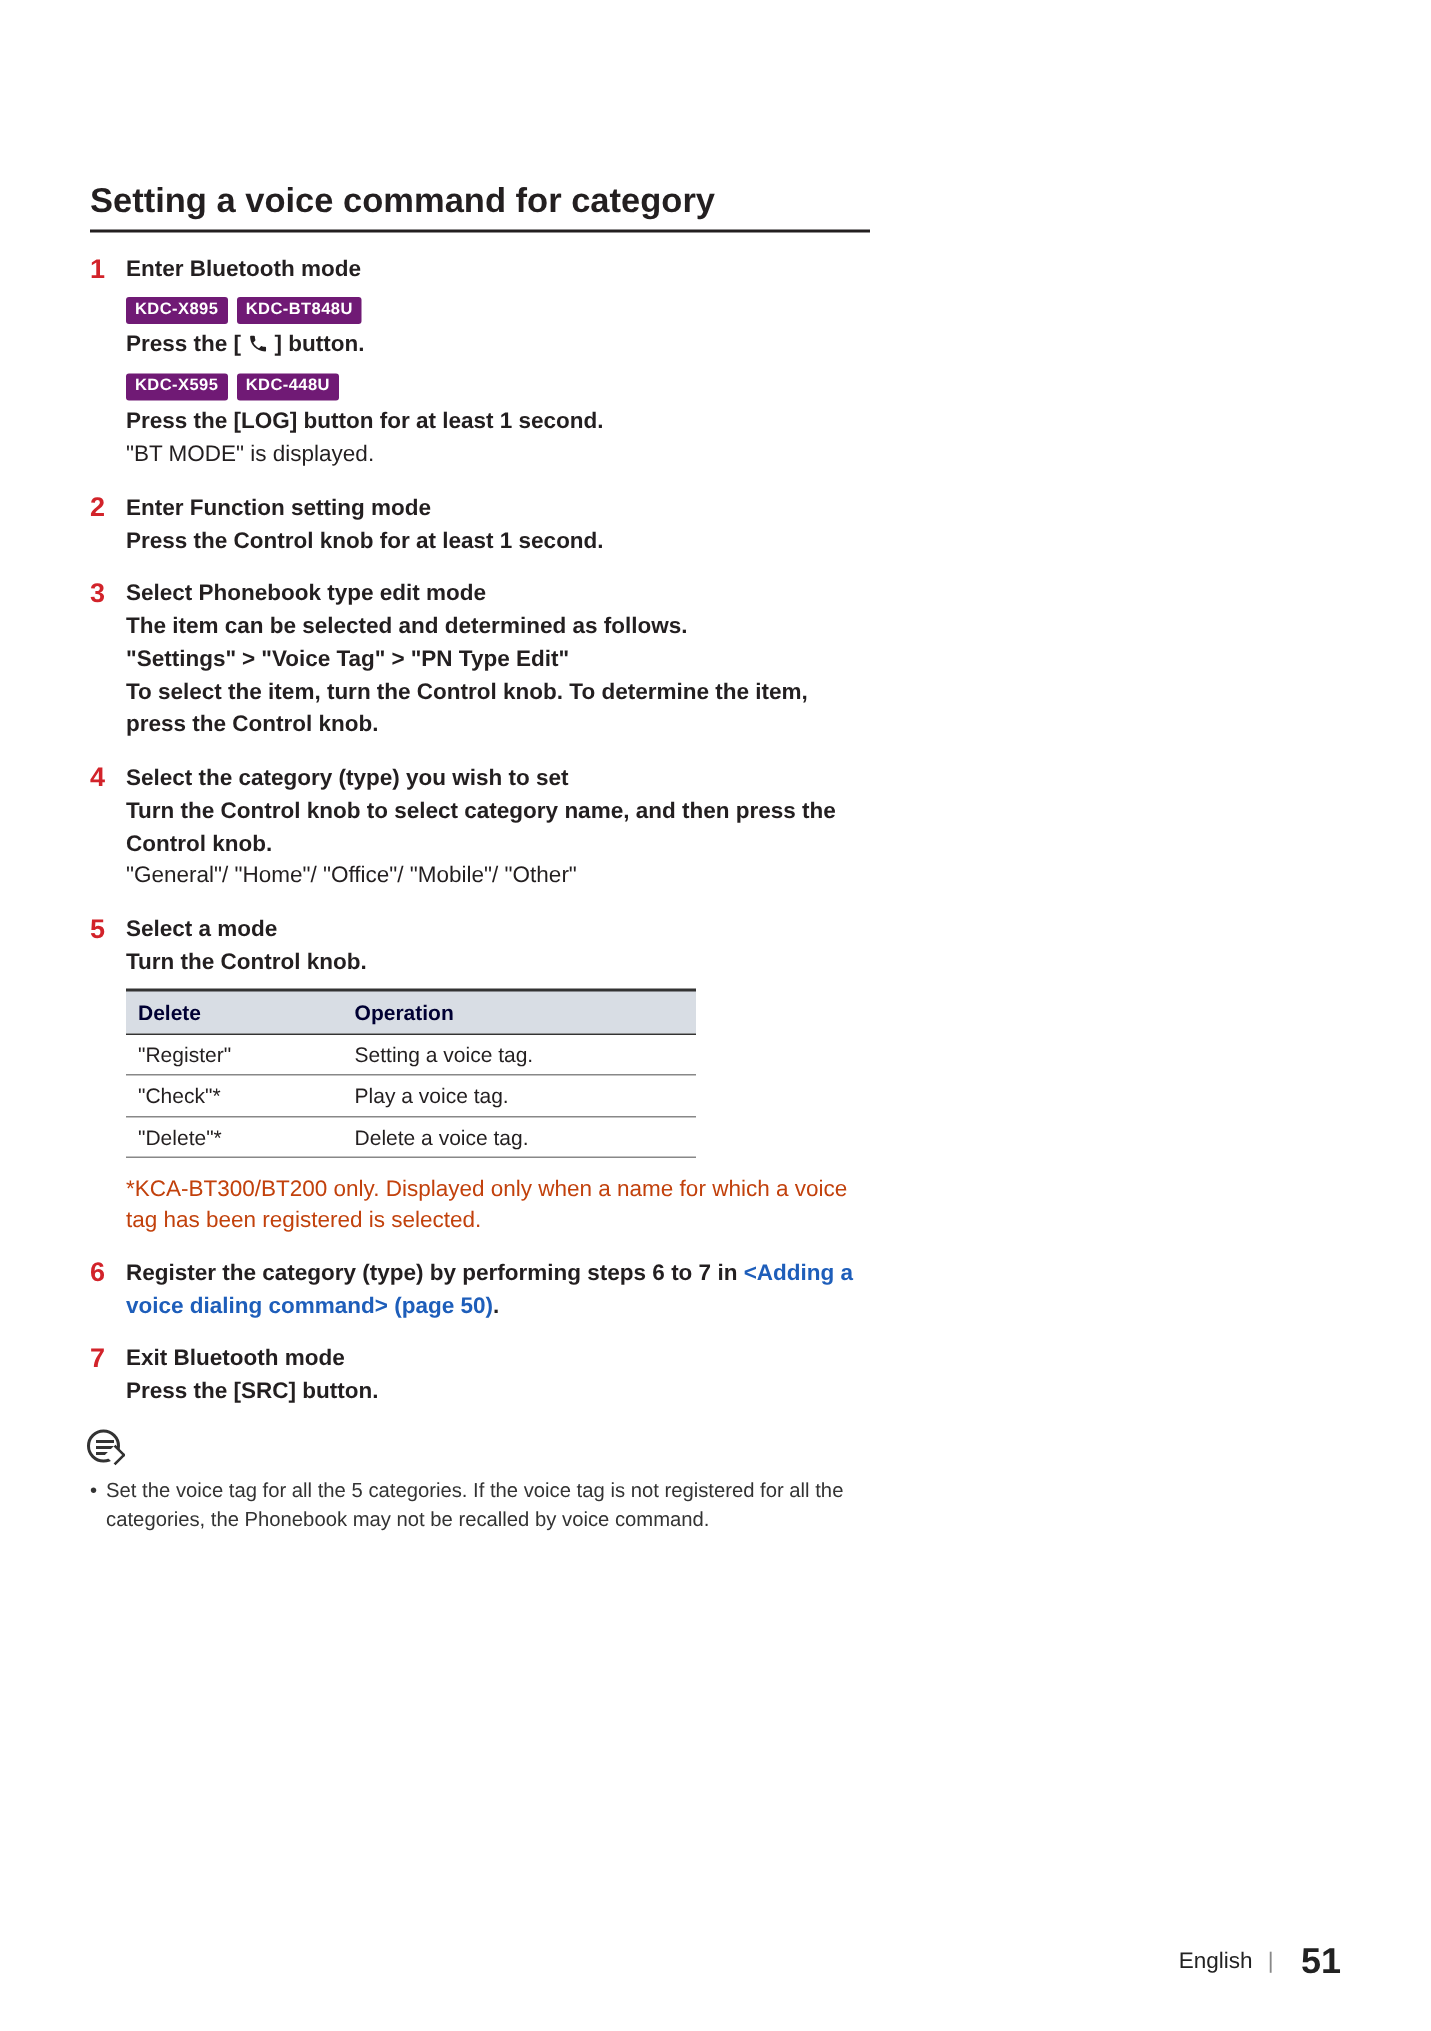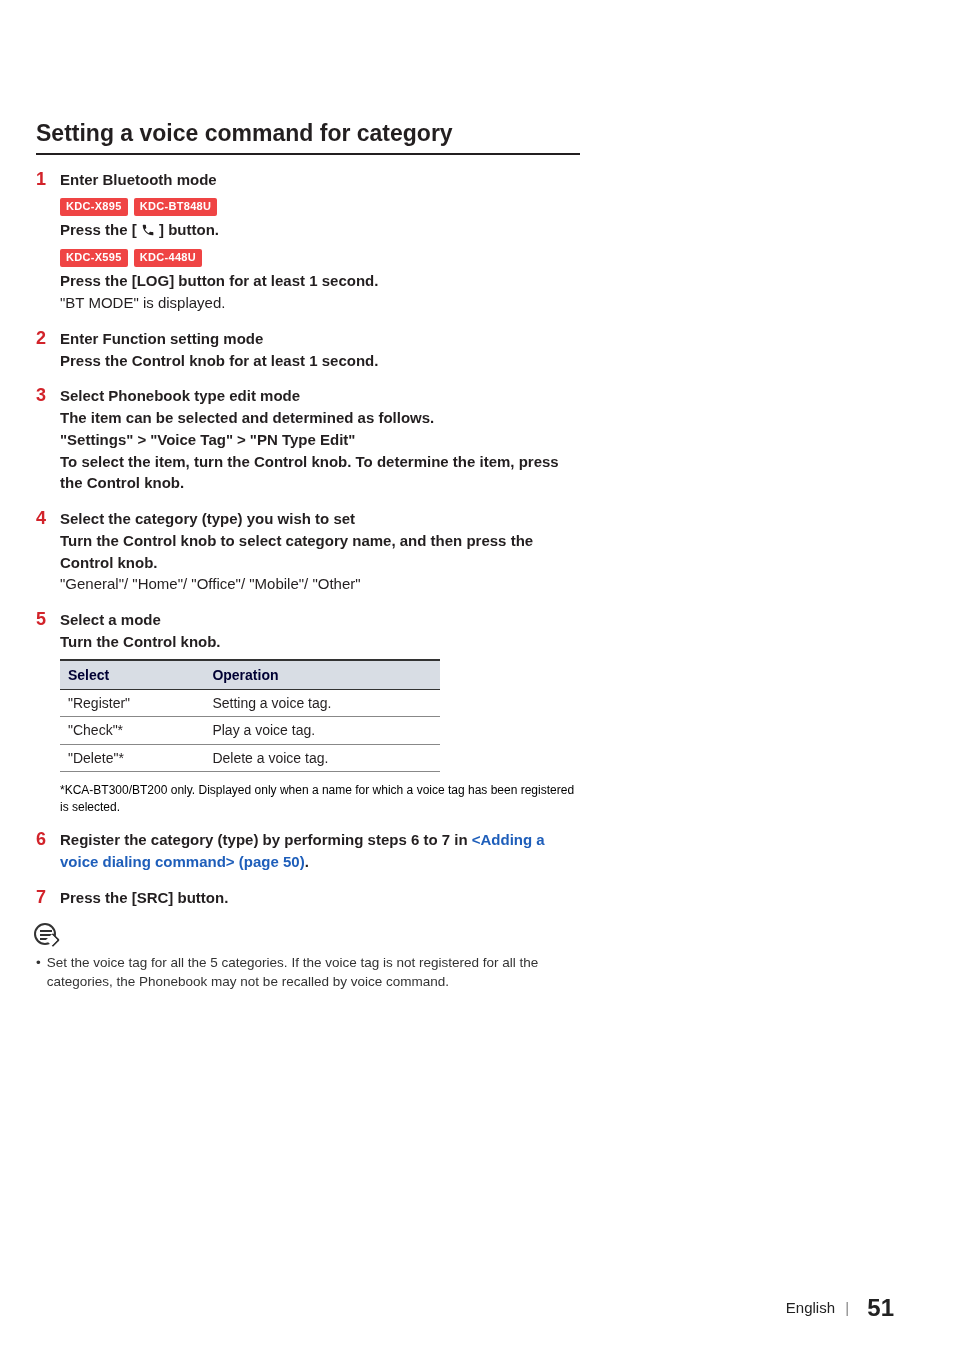--- a/index.html
+++ b/index.html
@@ -7,21 +7,21 @@
     margin: 0;
     padding: 0;
     font-family: "Segoe UI", "Helvetica Neue", Arial, sans-serif;
     background: #fff;
     color: #231f20;
     width: 954px;
     height: 1354px;
     position: relative;
   }
   .page {
-    padding: 120px 60px 40px 36px;
+    padding: 120px 60px 40px 60px;
     width: 640px;
   }
   .section-title {
     font-size: 23px;
     font-weight: 700;
     color: #231f20;
     border-bottom: 2px solid #231f20;
     padding-bottom: 6px;
     margin-bottom: 14px;
   }
@@ -43,21 +43,21 @@
     min-width: 14px;
   }
   .step-body { flex: 1; font-size: 15px; line-height: 1.45; }
   .step-title { font-weight: 700; }
   .step-sub { font-weight: 700; }
   .step-desc { font-weight: 400; }
   .link { color: #1e5eba; font-weight: 700; }
   .badges { margin: 3px 0; }
   .badge {
     display: inline-block;
-    background: #ef4444;
+    background: #701a75;
     color: #fff;
     font-size: 11px;
     font-weight: 700;
     padding: 1px 6px;
     border-radius: 2px;
     margin-right: 2px;
     letter-spacing: 0.3px;
   }
   .phone-icon {
     display: inline-block;
@@ -80,22 +80,22 @@
     color: #003;
   }
   table.modes td {
     padding: 3px 8px;
     border-bottom: 1px solid #888;
     font-family: "Segoe UI", Arial, sans-serif;
     font-weight: 300;
   }
   table.modes td:first-child { width: 38%; }
   .table-note {
-    font-size: 12px;
-    color: #000000;
+    font-size: 15px;
+    color: #c2410c;
     margin: 6px 0 12px 24px;
     line-height: 1.4;
     font-weight: 300;
   }
   .note-block { margin-top: 10px; }
   .note-icon {
     display: inline-block;
     border: 2px solid #333;
     border-radius: 50%;
     width: 22px; height: 22px;
@@ -222,21 +222,21 @@
 
     <li class="step">
       <div class="step-row">
         <div class="step-num">5</div>
         <div class="step-body">
           <div class="step-title">Select a mode</div>
           <div class="step-sub">Turn the Control knob.</div>
           <table class="modes">
             <thead>
               <tr>
-                <th>Select</th>
+                <th>Delete</th>
                 <th>Operation</th>
               </tr>
             </thead>
             <tbody>
               <tr>
                 <td>"Register"</td>
                 <td>Setting a voice tag.</td>
               </tr>
               <tr>
                 <td>"Check"*</td>
@@ -261,20 +261,21 @@
             <span>Register the category (type) by performing steps 6 to 7 in </span><span class="link">&lt;Adding a voice dialing command&gt; (page 50)</span><span>.</span>
           </div>
         </div>
       </div>
     </li>
 
     <li class="step">
       <div class="step-row">
         <div class="step-num">7</div>
         <div class="step-body">
+          <div class="step-title">Exit Bluetooth mode</div>
           <div class="step-sub">Press the [SRC] button.</div>
         </div>
       </div>
     </li>
 
   </ol>
 
   <div class="note-block">
     <span class="note-icon"></span>
     <div class="note-text bullet">

